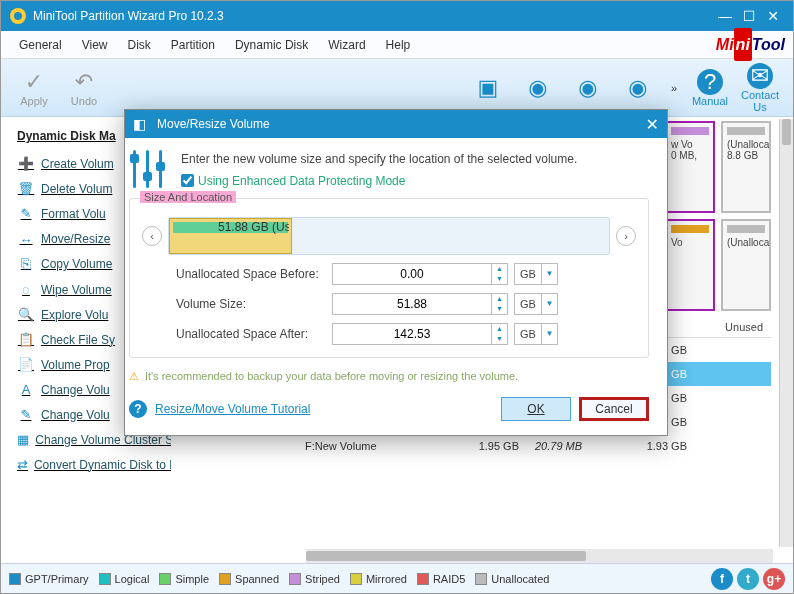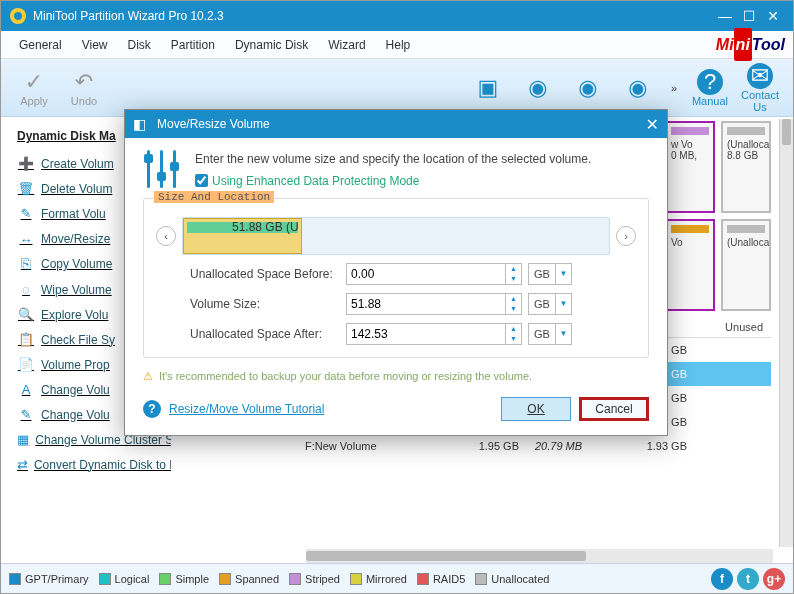--- a/index.html
+++ b/index.html
@@ -62,39 +62,39 @@
 .legend .lbox { width: 12px; height: 12px; margin-right: 4px; border: 1px solid #888; }
 .legend .spacer { flex: 1; }
 .legend .social { width: 22px; height: 22px; border-radius: 11px; background: #1a8cc8; color: #fff; text-align: center; line-height: 22px; font-size: 12px; margin-left: 4px; font-weight: bold; }
 
 
 .dialog { position: absolute; top: 108px; left: 123px; width: 544px; background: #fff; box-shadow: 0 6px 24px rgba(0,0,0,0.35); border: 1px solid #888; }
 .dtitle { height: 28px; background: #1a8cc8; display: flex; align-items: center; padding: 0 8px; color: #fff; font-size: 12px; }
 .dtitle .dicon { width: 18px; margin-right: 6px; font-size: 14px; }
 .dtitle .dt { flex: 1; }
 .dtitle .dclose { cursor: pointer; font-size: 16px; }
-.dbody { padding: 12px 18px 14px 18px; }
+.dbody { padding: 12px 18px 14px 4px; }
 .dinstr { display: flex; gap: 14px; margin-bottom: 8px; }
 .eqicon { width: 38px; height: 38px; position: relative; flex-shrink: 0; }
 .eqicon .sl { position: absolute; top: 0; bottom: 0; width: 3px; background: #1a8cc8; border-radius: 2px; }
 .eqicon .kn { position: absolute; width: 9px; height: 9px; background: #1a8cc8; border-radius: 2px; left: -3px; }
 .dinstr .txt { font-size: 12px; color: #444; line-height: 1.5; }
 .chkrow { font-size: 12px; color: #2a7; margin-top: 4px; }
 .chkrow input { accent-color: #1a8cc8; vertical-align: -2px; margin-right: 4px; }
 .fieldset { border: 1px solid #ddd; border-radius: 3px; padding: 18px 12px 12px; margin-top: 6px; position: relative; }
-.fieldset .legend-lbl { position: absolute; top: -8px; left: 10px; background: #fdba74; padding: 0 4px; font-size: 11px; color: #555; font-family: Liberation Mono, monospace; }
+.fieldset .legend-lbl { position: absolute; top: -8px; left: 10px; background: #f9a8d4; padding: 0 4px; font-size: 11px; color: #555; }
 .slider-row { display: flex; align-items: center; gap: 6px; }
 .arrow-btn { width: 20px; height: 20px; border: 1px solid #bbb; border-radius: 10px; background: #fff; text-align: center; line-height: 18px; font-size: 11px; color: #555; cursor: pointer; }
 .track { flex: 1; height: 38px; background: #e8f2f8; border: 1px solid #cde; position: relative; border-radius: 2px; }
 .seg { position: absolute; top: 0; bottom: 0; left: 0; width: 28%; background: #f2d77a; border: 1px solid #c9a832; }
 .seg .fill { position: absolute; top: 3px; bottom: 20px; left: 3px; right: 3px; background: #5fcf97; }
 .seg .seglbl { position: absolute; bottom: 19px; left: 4px; right: 2px; font-size: 12px; color: #333; white-space: nowrap; overflow: hidden; margin-left: 44px; }
 .frow { display: flex; align-items: center; margin-top: 8px; font-size: 12px; color: #444; }
 .frow .flbl { width: 190px; padding-left: 34px; }
-.frow .finput { width: 160px; height: 22px; border: 1px solid #bbb; padding: 0 4px; font-size: 12px; }
+.frow .finput { width: 160px; height: 22px; border: 1px solid #bbb; padding: 0 4px; font-size: 12px; text-align: center; }
 .spin { width: 16px; height: 22px; border: 1px solid #bbb; border-left: none; display: flex; flex-direction: column; }
 .spin div { flex: 1; font-size: 7px; text-align: center; color: #1a8cc8; cursor: pointer; line-height: 9px; }
 .unit { margin-left: 6px; display: flex; }
 .unit .u { width: 28px; height: 22px; border: 1px solid #bbb; font-size: 11px; text-align: center; line-height: 20px; }
 .unit .dd { width: 16px; height: 22px; border: 1px solid #bbb; border-left: none; font-size: 8px; text-align: center; line-height: 20px; color: #1a8cc8; cursor: pointer; }
 .warn { font-size: 11px; color: #8a6; margin-top: 12px; }
 .warn .wicon { color: #e6a817; margin-right: 6px; }
 .btnrow { display: flex; align-items: center; margin-top: 14px; }
 .btnrow .help { width: 18px; height: 18px; border-radius: 9px; background: #1a8cc8; color: #fff; text-align: center; line-height: 18px; font-size: 12px; font-weight: bold; margin-right: 8px; }
 .btnrow a { font-size: 12px; color: #1a8cc8; }

